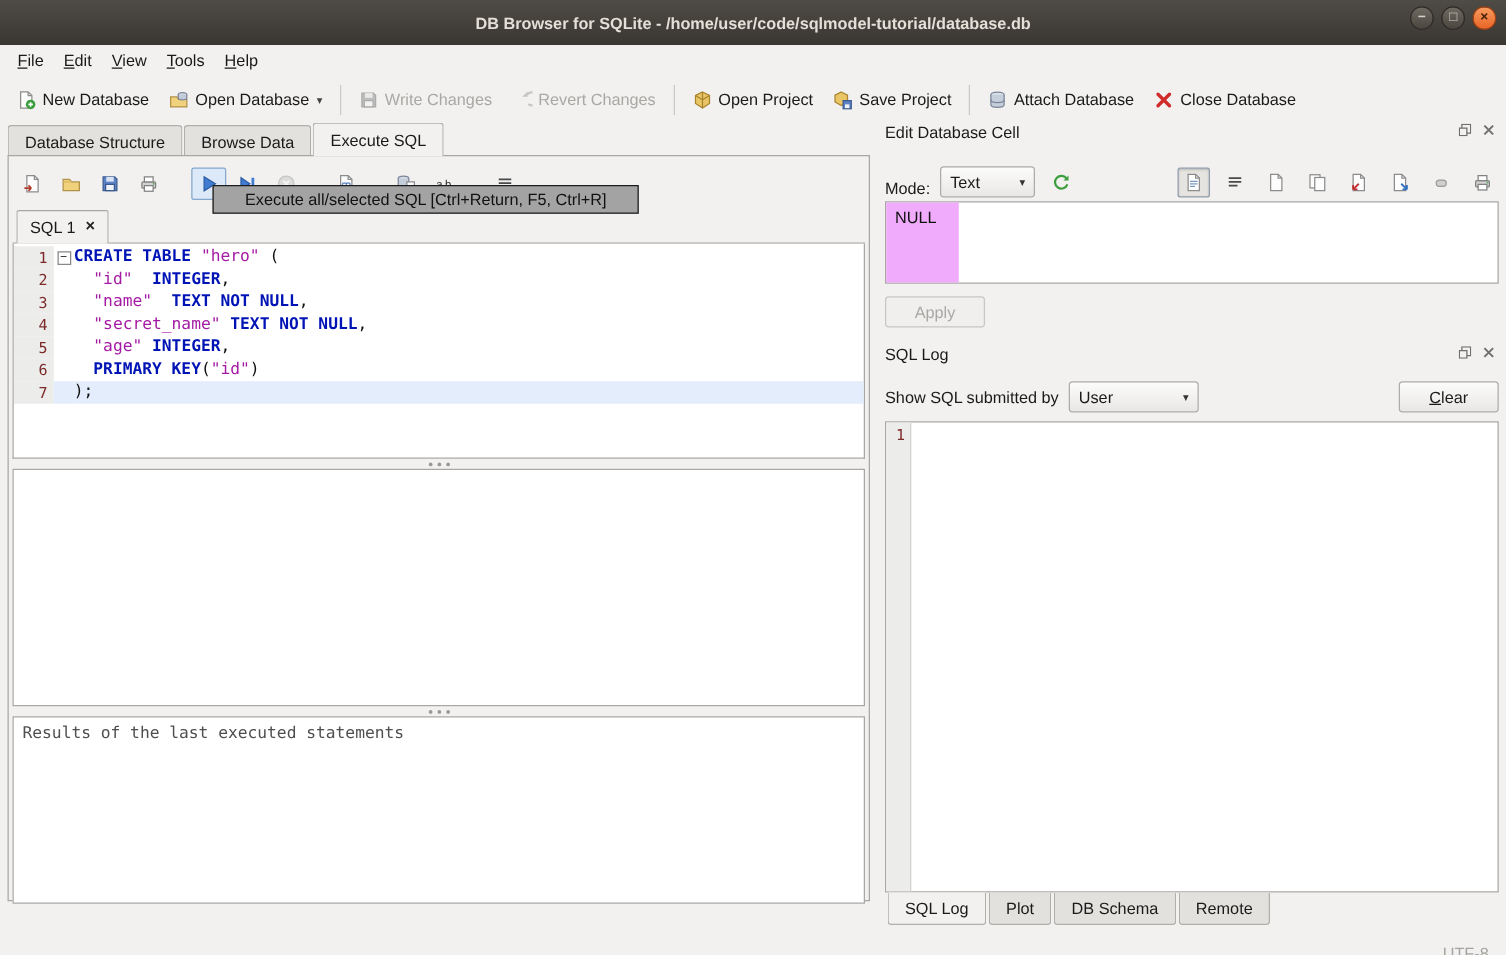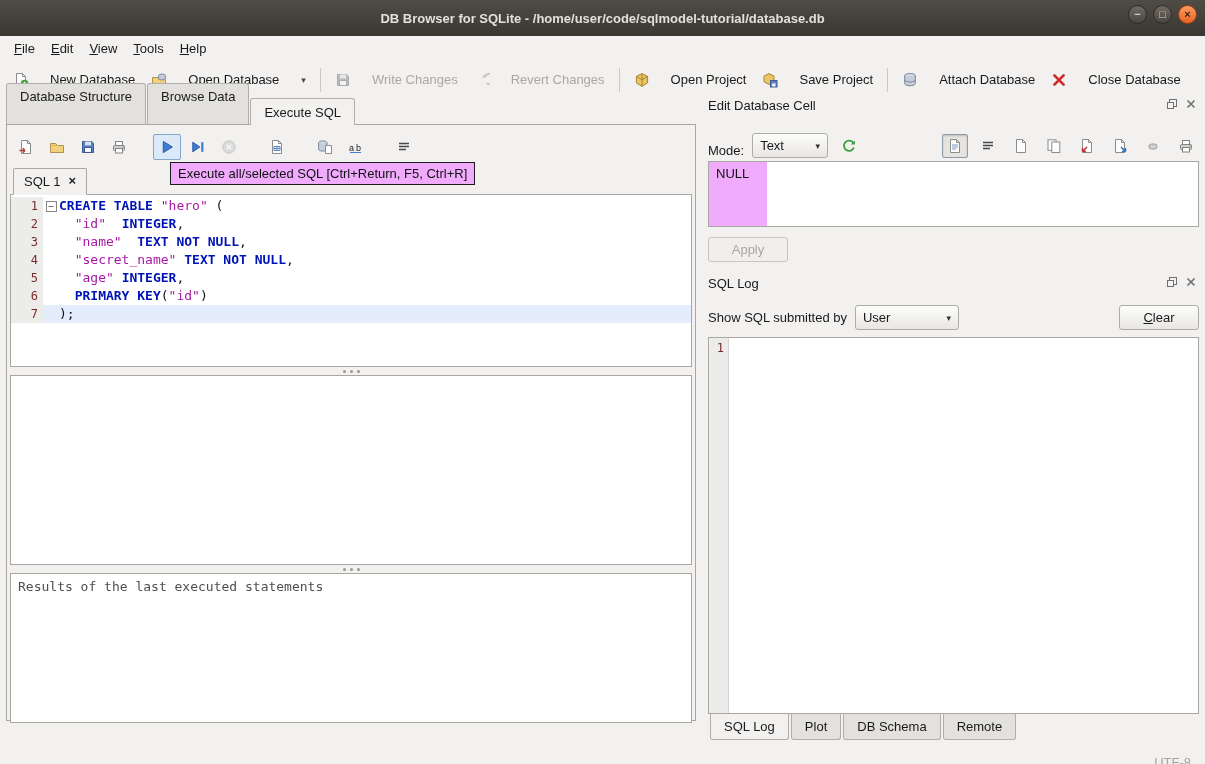--- a/index.html
+++ b/index.html
@@ -12,31 +12,31 @@
   .titlebar{height:36px;background:linear-gradient(#4f4b45,#3a3631);display:flex;align-items:center;justify-content:center;position:relative;color:#e4e0d8;font-weight:bold;font-size:13px}
   .win-controls{position:absolute;right:8px;top:5px;display:flex;gap:6px}
   .win-btn{width:19px;height:19px;border-radius:10px;background:linear-gradient(#6f6a61,#4a463f);border:1px solid #2e2b27;color:#d4d0c9;font-size:11px;line-height:17px;text-align:center;box-sizing:border-box}
   .win-btn.close{background:linear-gradient(#f89b5f,#e86426);border-color:#9c3f12;color:#47220a}
   
   .menubar{height:25px;display:flex;align-items:center;padding-left:6px;background:#f2f1f0}
   .menu-item{display:inline-block;padding:3px 8px}
   .menu-item::first-letter{text-decoration:underline}
   
   .toolbar{height:37px;display:flex;align-items:center;padding:0 6px;gap:2px;background:#f2f1f0}
-  .tb-btn{display:flex;align-items:center;gap:21px;padding:5px 7px;border-radius:3px;white-space:nowrap}
+  .tb-btn{display:flex;align-items:center;gap:5px;padding:5px 7px;border-radius:3px;white-space:nowrap}
   .tb-btn .icon svg{display:block}
   .tb-btn.disabled{color:#a9a8a5}
   .tb-btn.disabled .icon{filter:grayscale(1);opacity:.45}
   .tb-sep{width:1px;height:24px;background:#cbc9c6;margin:0 5px}
   .tb-caret{font-size:9px;color:#444;margin-left:1px}
   
   .main{display:flex;height:646px;padding:0 6px;gap:12px;box-sizing:border-box}
   .left{width:690px;flex:none;display:flex;flex-direction:column}
   .tabbar{display:flex;align-items:flex-end;height:27px}
-  .tab{padding:5px 13px;background:#e3e1de;border:1px solid #b1afac;border-bottom:none;border-radius:3px 3px 0 0;margin-right:1px;height:42px;box-sizing:border-box;white-space:nowrap}
+  .tab{padding:5px 13px;background:#e3e1de;border:1px solid #b1afac;border-bottom:none;border-radius:3px 3px 0 0;margin-right:1px;height:25px;box-sizing:border-box;white-space:nowrap}
   .tab.active{background:#f2f1f0;height:27px;padding-top:6px;position:relative;z-index:2}
   .left-panel{border:1px solid #a9a7a4;margin-top:-1px;background:#f2f1f0;height:597px;box-sizing:border-box;display:flex;flex-direction:column;padding:3px;position:relative;z-index:1}
   .sqltoolbar{height:34px;flex:none;display:flex;align-items:center;gap:3px;padding:2px}
   .icon-btn{width:28px;height:26px;display:flex;align-items:center;justify-content:center;border:1px solid transparent;border-radius:2px;box-sizing:border-box}
   .icon-btn svg{display:block}
   .icon-btn.hover{border-color:#84a7cc;background:#dce9f8}
   .icon-btn.disabled{opacity:.5;filter:grayscale(.8)}
   .icon-btn.small{width:26px;height:24px}
   .icon-btn.pressed{border-color:#8f9bab;background:#e6e4e1;box-shadow:inset 0 1px 2px rgba(0,0,0,.18)}
   .tb-gap{width:14px;flex:none}
@@ -86,21 +86,21 @@
   .clear-btn::first-letter{text-decoration:underline}
   .log-area{flex:1;min-height:0;background:#fff;border:1px solid #a9a7a4;display:flex;margin-top:7px;box-sizing:border-box}
   .log-gutter{width:20px;flex:none;background:#ececeb;border-right:1px solid #d6d4d1;color:#7c2a29;font-family:"DejaVu Sans Mono",monospace;font-size:12px;text-align:right;padding:3px 4px 0 0;box-sizing:border-box}
   .log-body{flex:1}
   .bottom-tabbar{height:30px;flex:none;display:flex;align-items:flex-start;padding-left:2px}
   .btab{padding:5px 13px;background:#e3e1de;border:1px solid #b1afac;border-top:none;border-radius:0 0 3px 3px;margin-right:2px;white-space:nowrap}
   .btab.active{background:#f2f1f0;position:relative;z-index:2}
   
   .statusbar{height:26px;display:flex;align-items:flex-end;justify-content:flex-end;padding-right:14px;color:#a6a4a1}
   
-  .tooltip{position:absolute;left:170px;top:162px;background:#f0abfc;border:1px solid #1c1c1c;padding:3px 7px;font-size:13px;color:#111;z-index:50;white-space:nowrap}
+  .tooltip{position:absolute;left:170px;top:148px;background:#a3a3a3;border:1px solid #1c1c1c;padding:3px 25px;font-size:13px;color:#111;z-index:50;white-space:nowrap}
   .icon{display:inline-flex}
   .icon svg{display:block}
 </style>
 </head>
 <body>
 
 <div class="titlebar">
   <span>DB Browser for SQLite - /home/user/code/sqlmodel-tutorial/database.db</span>
   <div class="win-controls" id="win-controls">
       <span class="win-btn minimize">−</span>

